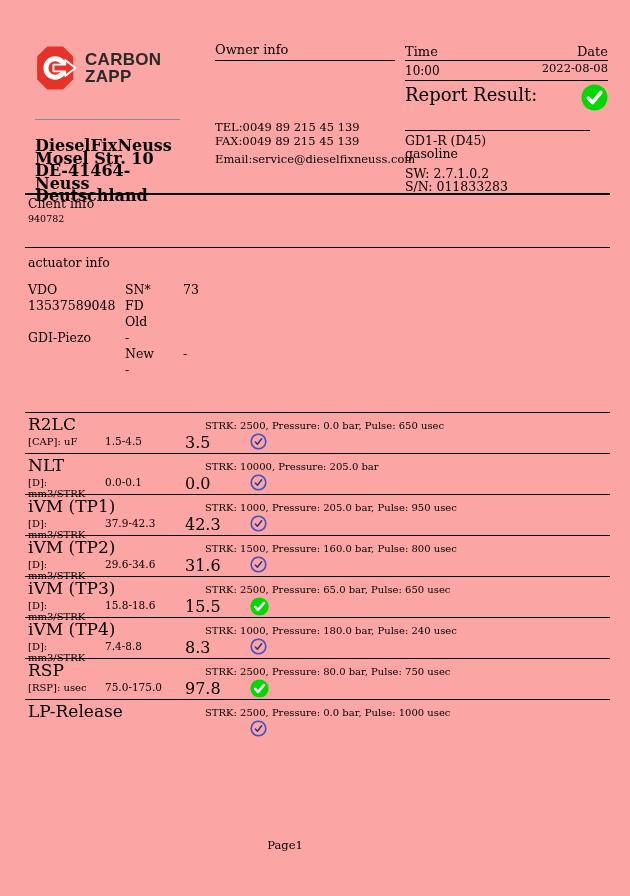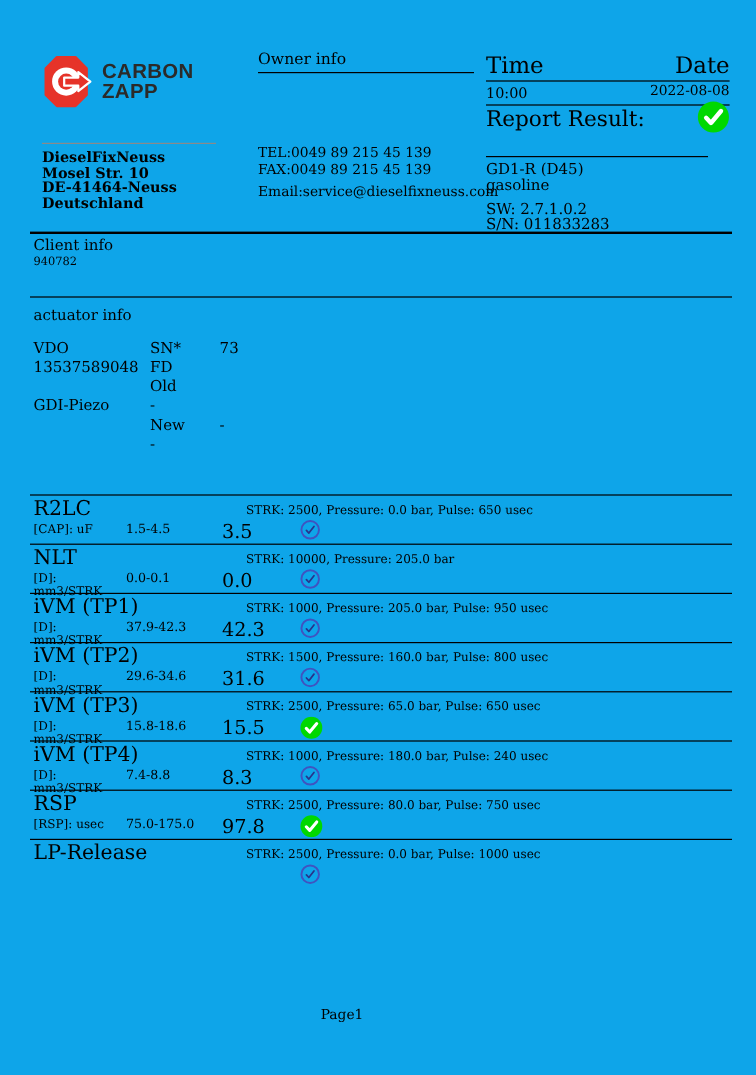--- a/index.html
+++ b/index.html
@@ -1,33 +1,33 @@
 <!DOCTYPE html>
 <html><head>
 <meta charset="utf-8">
 <style>
   * { margin:0; padding:0; box-sizing:border-box; }
   html,body { background:#fff; }
   .page {
-    position:relative; width:630px; height:896px; background:#0ea5e9;
+    position:relative; width:630px; height:896px; background:#fca5a5;
     font-family:"DejaVu Serif", serif; color:#000; overflow:hidden;
   }
   
   .logo { position:absolute; left:35px; top:45px; display:flex; align-items:center; }
   .logo svg { display:block; }
   .brand-text { margin-left:8px; font-family:"Liberation Sans", sans-serif; font-weight:bold; font-size:17px; line-height:1.0; letter-spacing:0.3px; color:#2b2a29; }
   .owner-info { position:absolute; left:215px; top:42px; width:180px; font-size:13px; border-bottom:1px solid #000; padding-bottom:3px; }
   .timedate { position:absolute; left:405px; top:44px; width:203px; }
-  .td-row1 { display:flex; justify-content:space-between; font-size:19px; border-bottom:1px solid #000; padding-bottom:1px; }
+  .td-row1 { display:flex; justify-content:space-between; font-size:13px; border-bottom:1px solid #000; padding-bottom:1px; }
   .td-row2 { display:flex; justify-content:space-between; align-items:flex-start; border-bottom:1px solid #000; padding:0 0 2px 0; }
   .td-time { font-size:12px; padding-top:3px; }
   .td-date { font-size:11.5px; }
-  .report-result { position:absolute; left:405px; top:84px; width:203px; display:flex; align-items:center; justify-content:space-between; }
+  .report-result { position:absolute; left:405px; top:84px; width:203px; display:flex; justify-content:space-between; }
   .report-result .rr-label { font-size:18px; }
-  .address { position:absolute; left:35px; top:119px; width:145px; border-top:1px solid #8a8a8a; padding-top:5px; font-size:12px; font-weight:bold; line-height:12.5px; }
+  .address { position:absolute; left:35px; top:119px; width:145px; border-top:1px solid #8a8a8a; padding-top:20px; font-size:16px; font-weight:bold; line-height:12.5px; }
   .contact { position:absolute; left:215px; top:121px; font-size:11.5px; line-height:13.5px; }
   .contact .email { margin-top:5px; }
   .device { position:absolute; left:405px; top:130px; width:185px; border-top:1px solid #000; padding-top:4px; font-size:12.5px; line-height:12.5px; }
   .device .d-sw { margin-top:8px; }
   .rule { position:absolute; left:25px; width:585px; border-top:1px solid #000; }
   .rule-thick { border-top-width:2px; }
   
   .client { position:absolute; left:28px; top:196px; }
   .client .c-label { font-size:12.5px; }
   .client .c-value { font-size:9.5px; margin-top:2px; }

